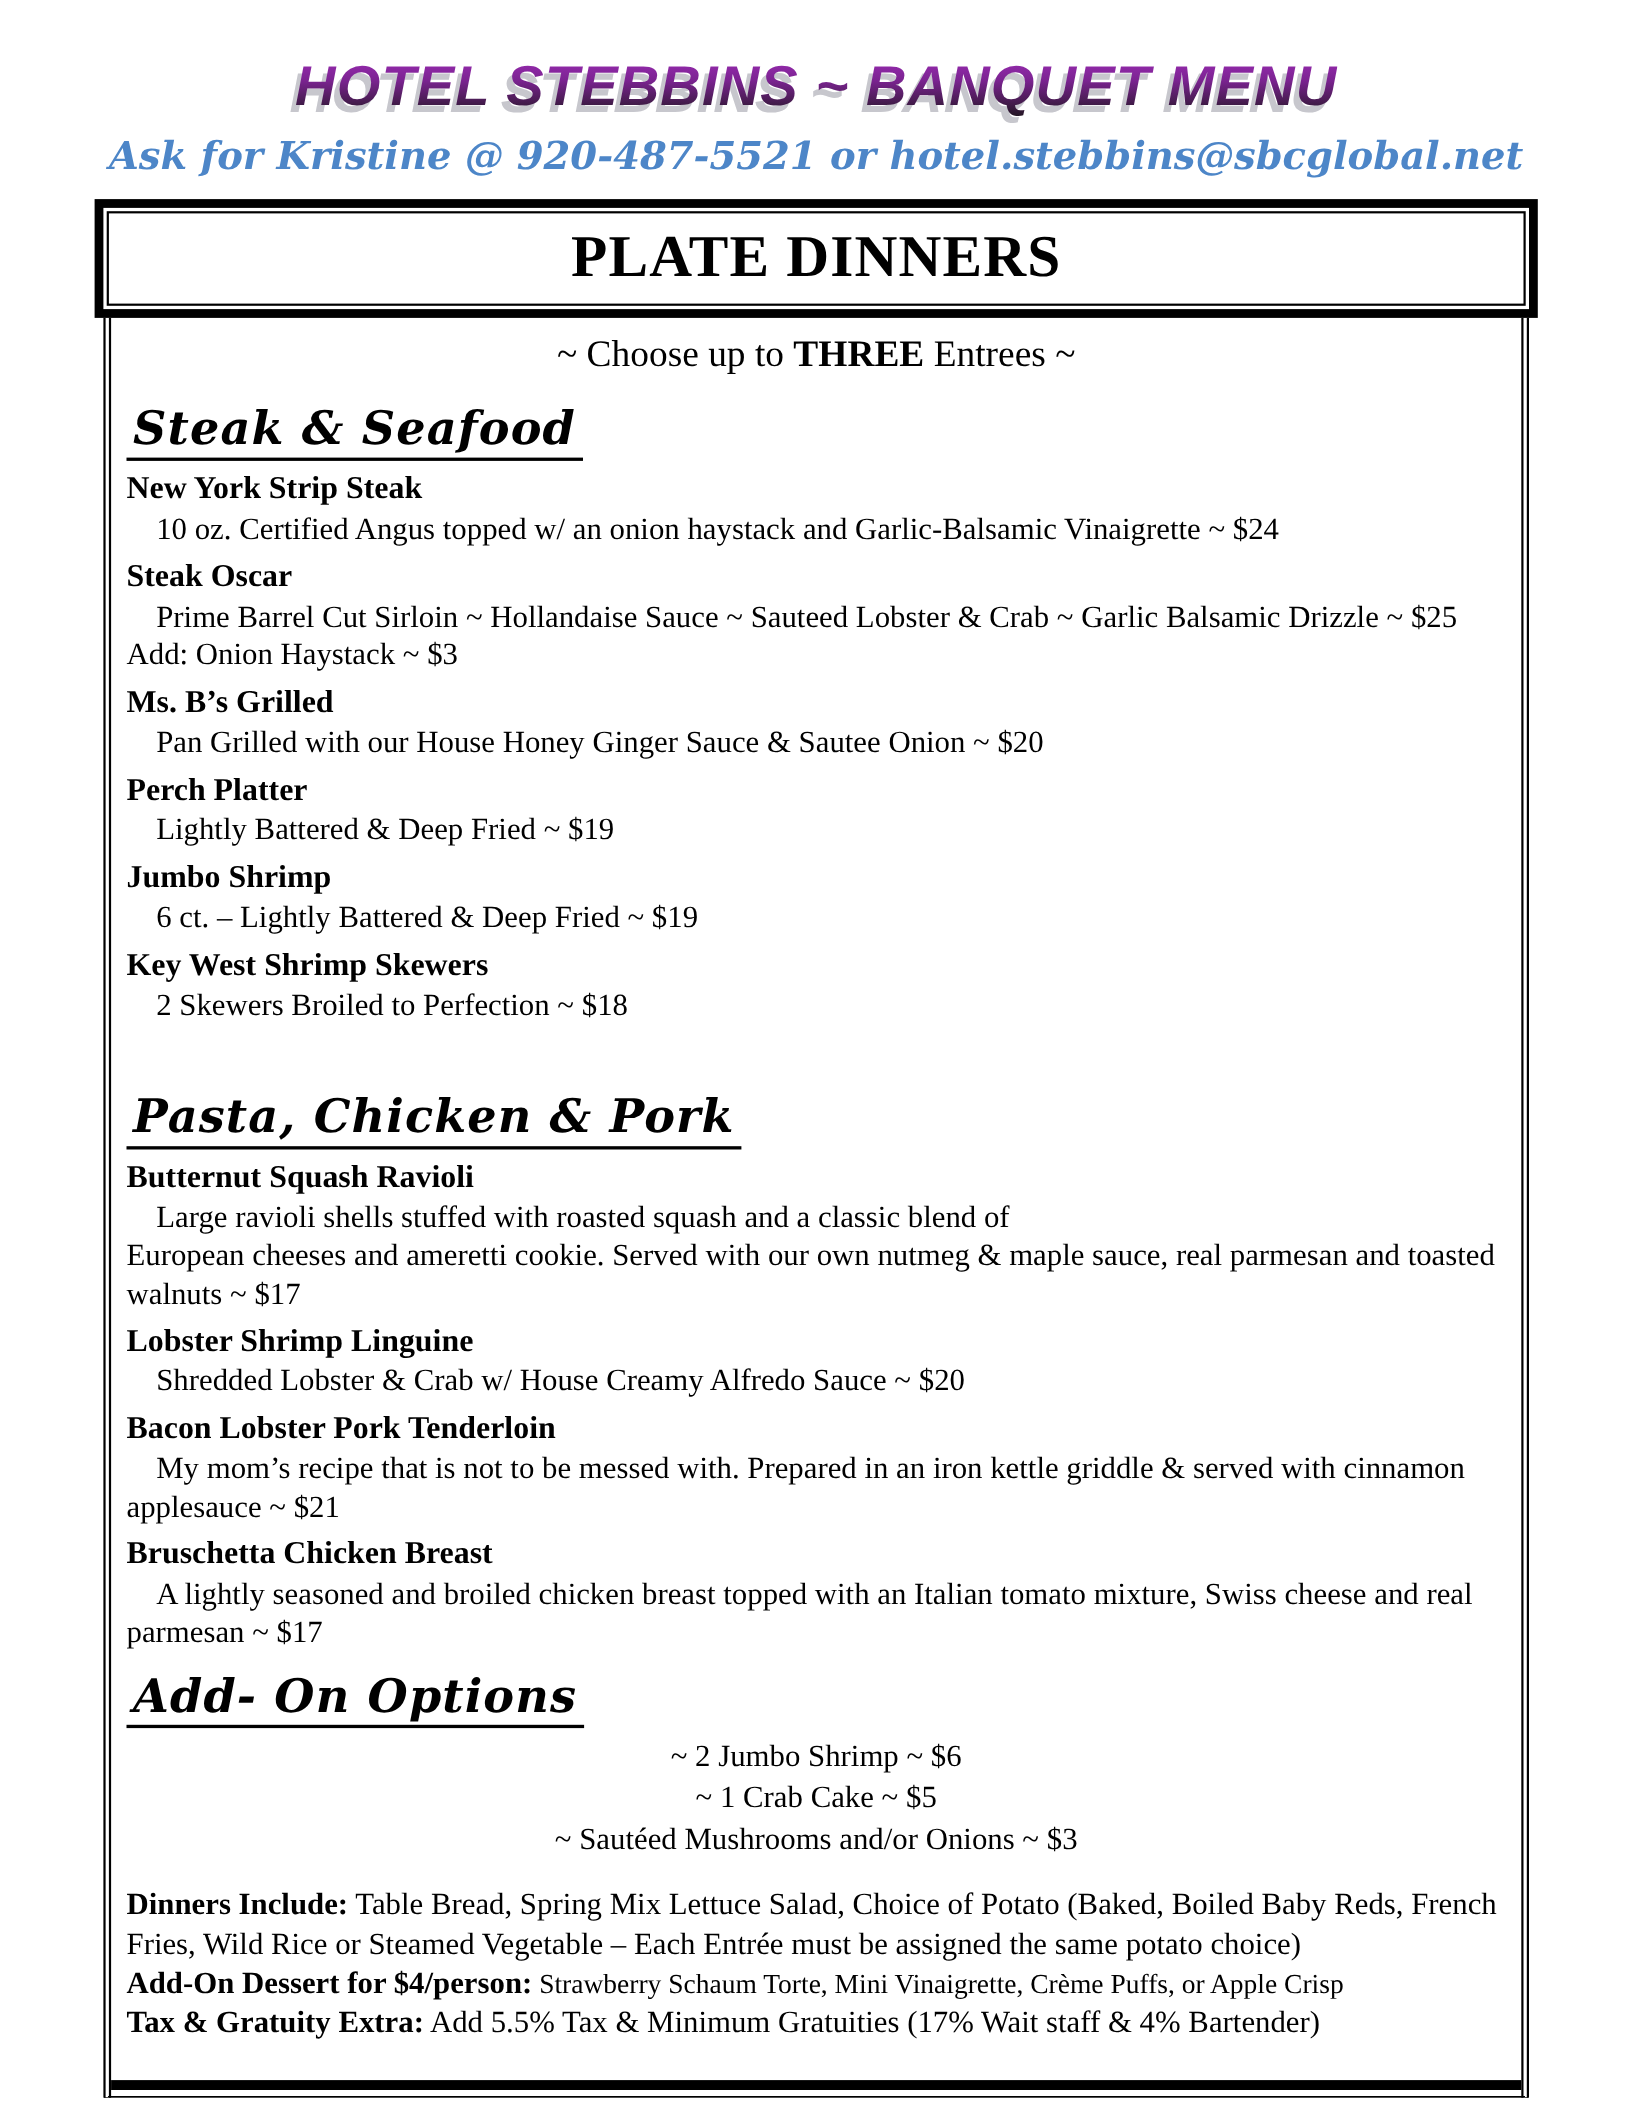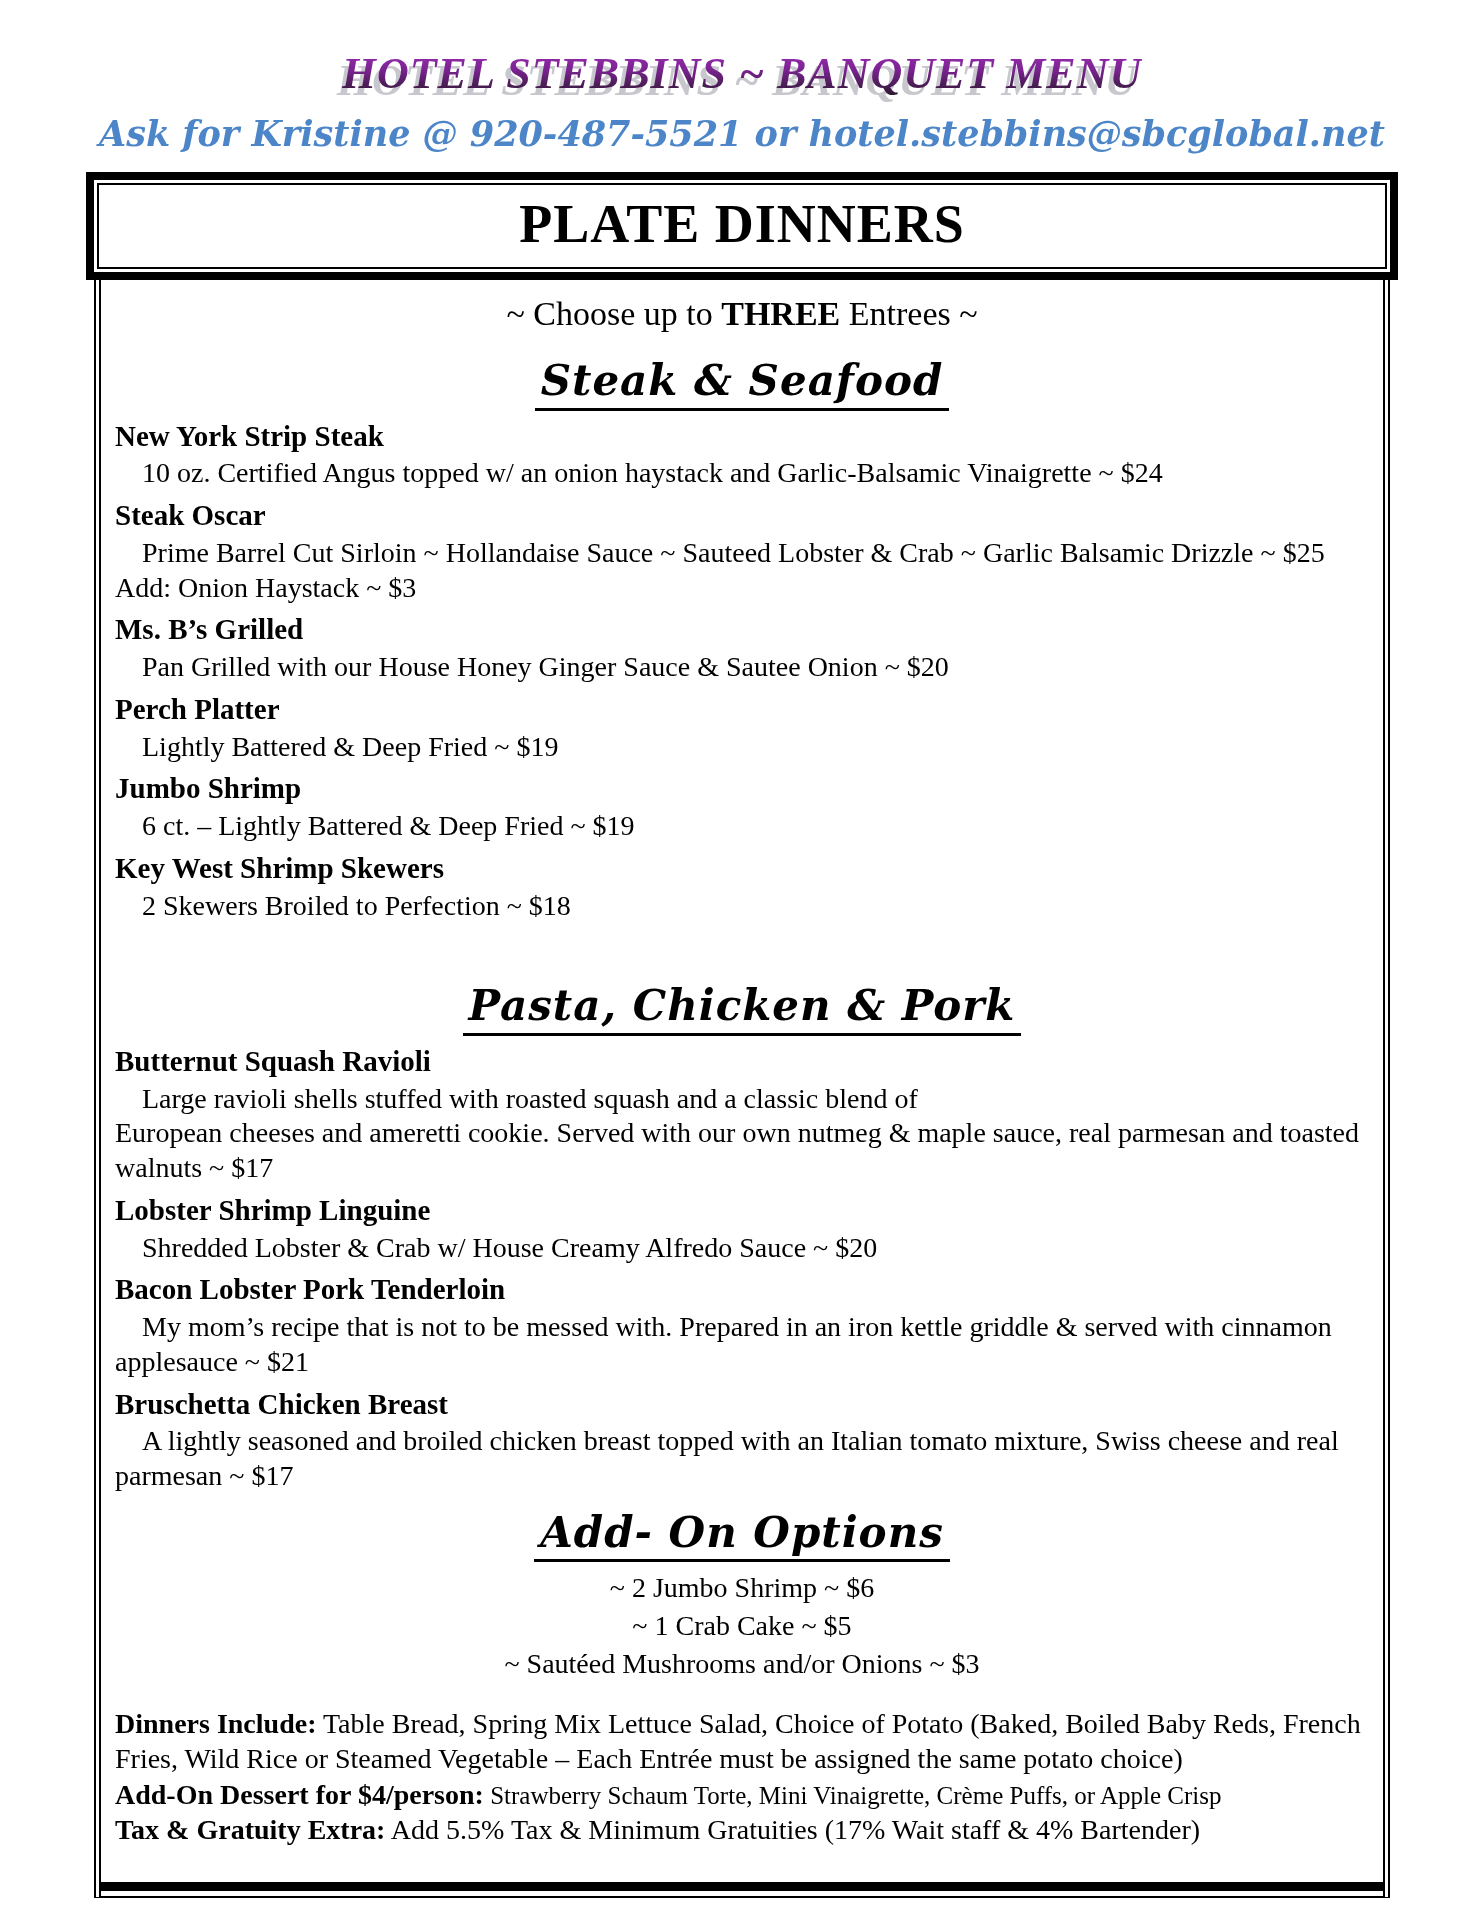--- a/index.html
+++ b/index.html
@@ -5,22 +5,22 @@
   html,body { margin:0; padding:0; background:#ffffff; }
   .page {
     width:1484px; min-height:1920px; margin:0 auto; background:#fff;
     box-sizing:border-box; padding-top:46px;
     font-family:"Liberation Serif","DejaVu Serif",serif; color:#000;
   }
 
   
   .header { text-align:center; }
   .title-wrap {
-    position:relative; margin:0 20px; font-family:Liberation Serif, serif;
-    font-style:italic; font-weight:bold; font-size:44px; line-height:1.25;
+    position:relative; margin:0 20px; font-family:Liberation Sans, sans-serif;
+    font-style:italic; font-weight:bold; font-size:51px; line-height:1.25;
     letter-spacing:1px;
   }
   .title-shadow {
     position:absolute; left:0; right:0; top:0;
     transform:translate(-5px,7px); color:#c7c7cd;
   }
   .title-main { position:relative; color:#6d2183; }
   @supports (-webkit-background-clip: text) {
     .title-main {
       background-image:linear-gradient(180deg,#9a2cb2 6%,#7b2391 42%,#4e1d59 72%,#231623 100%);
@@ -43,21 +43,21 @@
   
   .menu-outer {
     margin:0 94px; border-left:7px double #000; border-right:7px double #000;
     border-bottom:2px solid #000; padding-bottom:5px;
   }
   .menu-inner { border-bottom:9px solid #000; padding:8px 14px 34px; }
 
   .chooser { text-align:center; font-size:34px; line-height:1.3; margin-top:4px; }
   .chooser b { font-weight:bold; }
 
-  .section-heading { text-align:center; font-size:42px; line-height:1.2; margin:20px 0 8px; }
+  .section-heading { font-size:42px; line-height:1.2; margin:20px 0 8px; }
   .section-heading .hd {
     display:inline-block; font-style:italic; font-weight:bold;
     border-bottom:3px solid #000; padding:0 6px 1px; letter-spacing:1px;
     font-family:"DejaVu Serif",serif;
   }
   .section-heading.gap-large { margin-top:58px; }
   .section-heading.gap-small { margin-top:14px; }
 
   .item-name { font-weight:bold; font-size:29px; line-height:1.2; margin:7px 0 0; }
   .item-desc {

